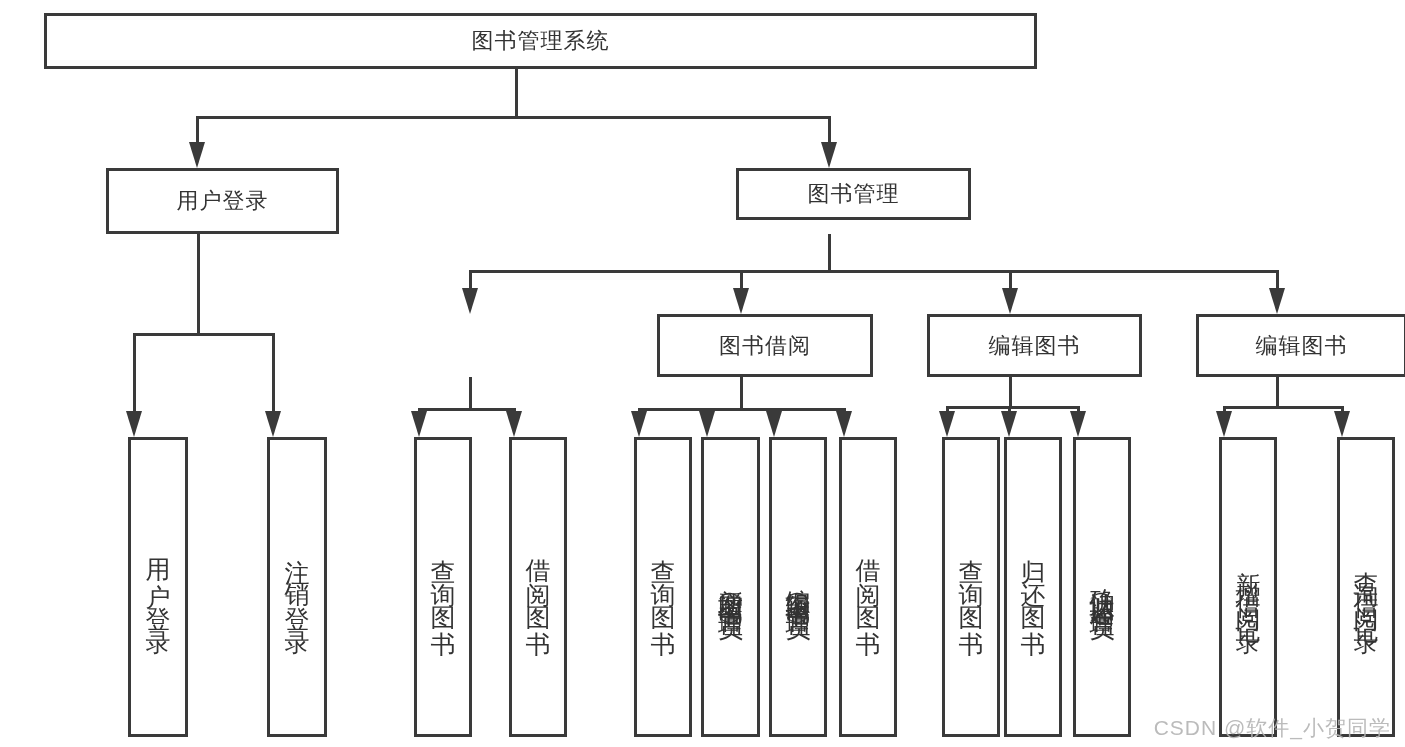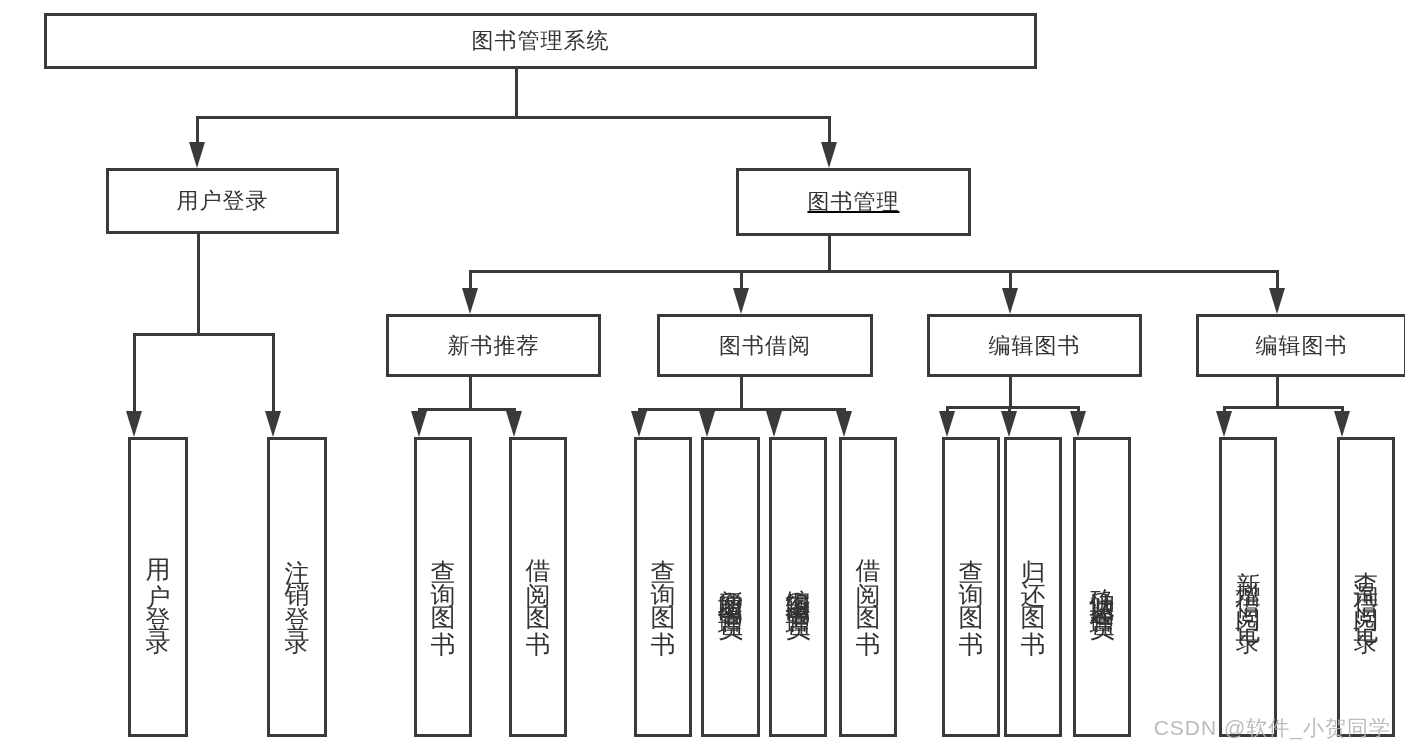--- a/index.html
+++ b/index.html
@@ -108,25 +108,22 @@
       <div class="seg" style="left: 1340.5px; top: 408px; width: 3px; height: 4px;"></div>
       <div class="arrowhead" style="left: 1334px; top: 411px;"></div>
     </div>
   <div id="nodes-layer">
       <div class="box hbox" style="left: 20px; top: 13px; width: 993px; height: 56px;">
         <span class="label">图书管理系统</span>
       </div>
       <div class="box hbox" style="left: 82px; top: 168px; width: 233px; height: 66px;">
         <span class="label">用户登录</span>
       </div>
-      <div class="box hbox" style="left: 712px; top: 168px; width: 235px; height: 68px; text-decoration: underline;">
+      <div class="box hbox" style="left: 712px; top: 168px; width: 235px; height: 52px;">
         <span class="label">图书管理</span>
-      </div>
-      <div class="box hbox" style="left: 362px; top: 314px; width: 215px; height: 63px;">
-        <span class="label">新书推荐</span>
       </div>
       <div class="box hbox" style="left: 633px; top: 314px; width: 216px; height: 63px;">
         <span class="label">图书借阅</span>
       </div>
       <div class="box hbox" style="left: 903px; top: 314px; width: 215px; height: 63px;">
         <span class="label">编辑图书</span>
       </div>
       <div class="box hbox" style="left: 1172px; top: 314px; width: 211px; height: 63px;">
         <span class="label">编辑图书</span>
       </div>

